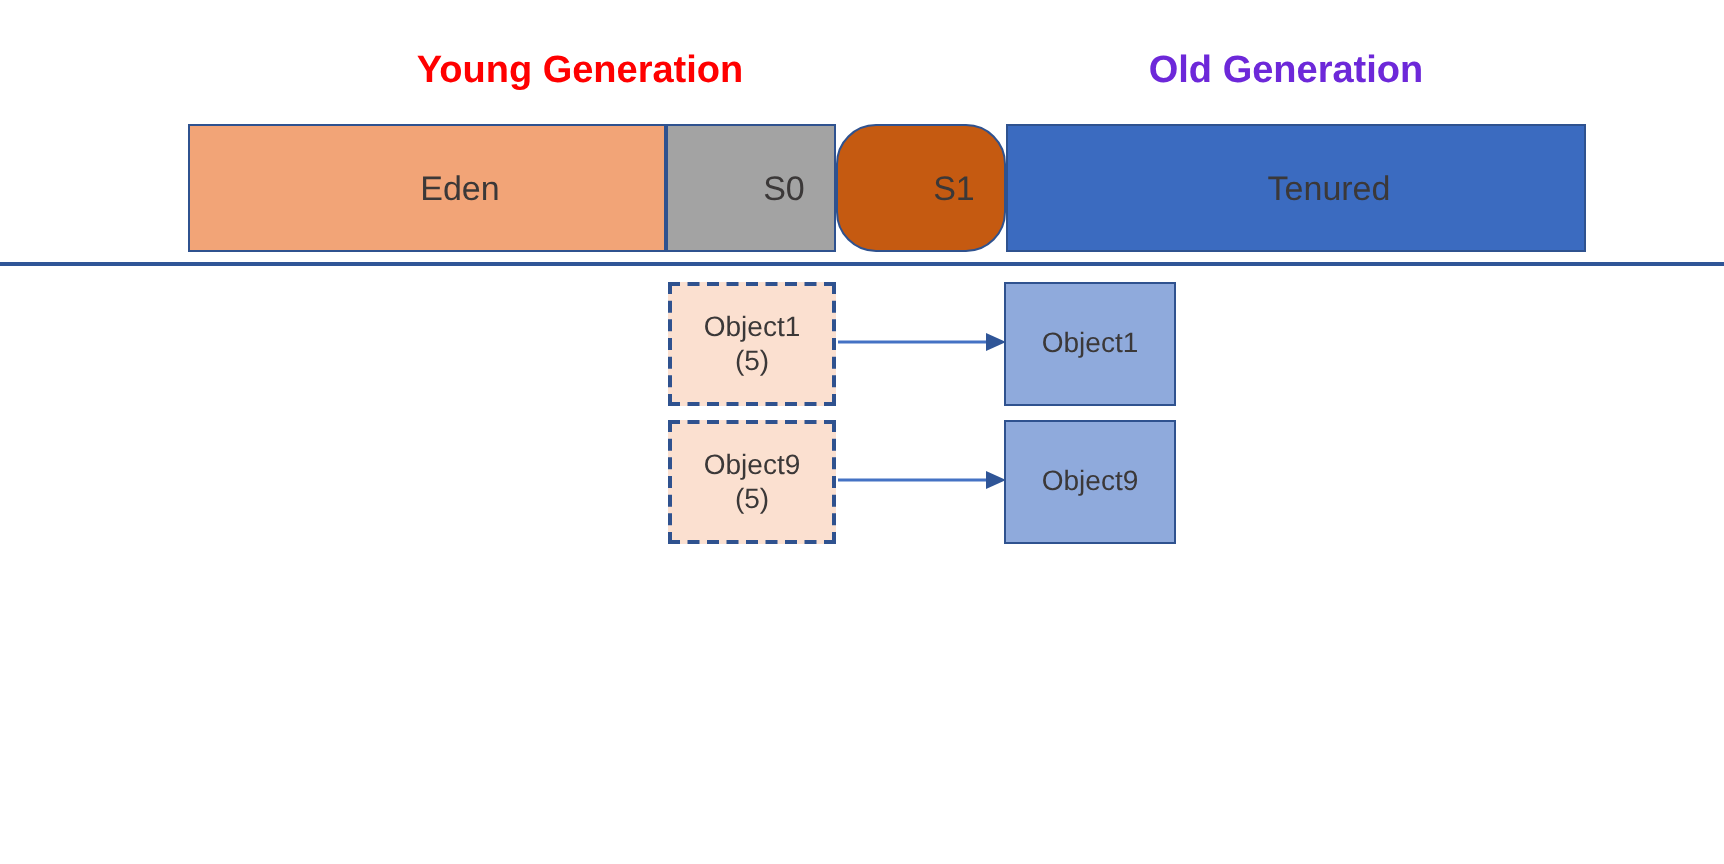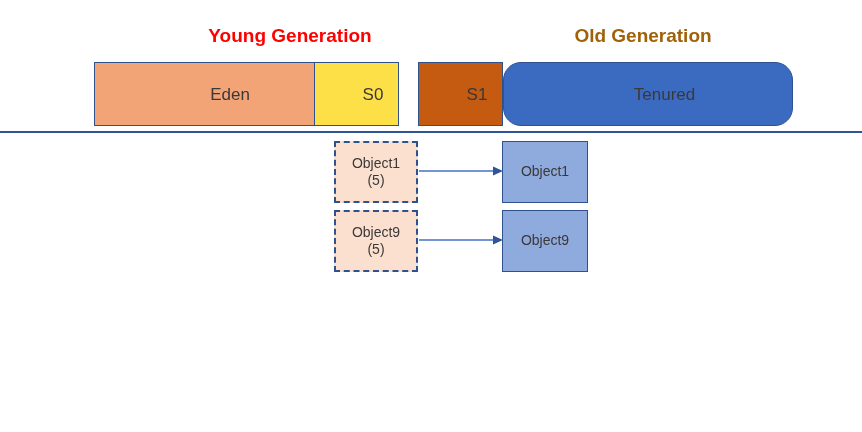--- a/index.html
+++ b/index.html
@@ -31,42 +31,42 @@
   #young-generation-title {
     left: 180px;
     top: 26px;
     width: 220px;
     color: #FF0000;
   }
   #old-generation-title {
     left: 543px;
     top: 26px;
     width: 200px;
-    color: #a16207;
+    color: #6d28d9;
   }
 
   
   .heap-seg {
     position: absolute;
     top: 62px;
     height: 64px;
     box-sizing: border-box;
     border: 1.5px solid #2F528F;
     display: flex;
     align-items: center;
     justify-content: center;
     font-size: 17px;
     color: #3B3838;
     line-height: 1;
     padding-left: 33px;
   }
   #heap-segment-eden  { left: 94px;  width: 239px; background: #F2A477; }
-  #heap-segment-s0    { left: 314px; width: 85px;  background: #fde047; }
-  #heap-segment-s1    { left: 418px; width: 85px;  background: #C55A11; }
-  #heap-segment-tenured { left: 503px; width: 290px; background: #3B6BC0; border-radius: 18px; }
+  #heap-segment-s0    { left: 333px; width: 85px;  background: #a3a3a3; }
+  #heap-segment-s1    { left: 418px; width: 85px;  background: #C55A11; border-radius: 20px; }
+  #heap-segment-tenured { left: 503px; width: 290px; background: #3B6BC0; }
 
   
   #section-divider {
     position: absolute;
     left: 0;
     top: 131px;
     width: 862px;
     height: 2px;
     background: #2F5597;
   }

